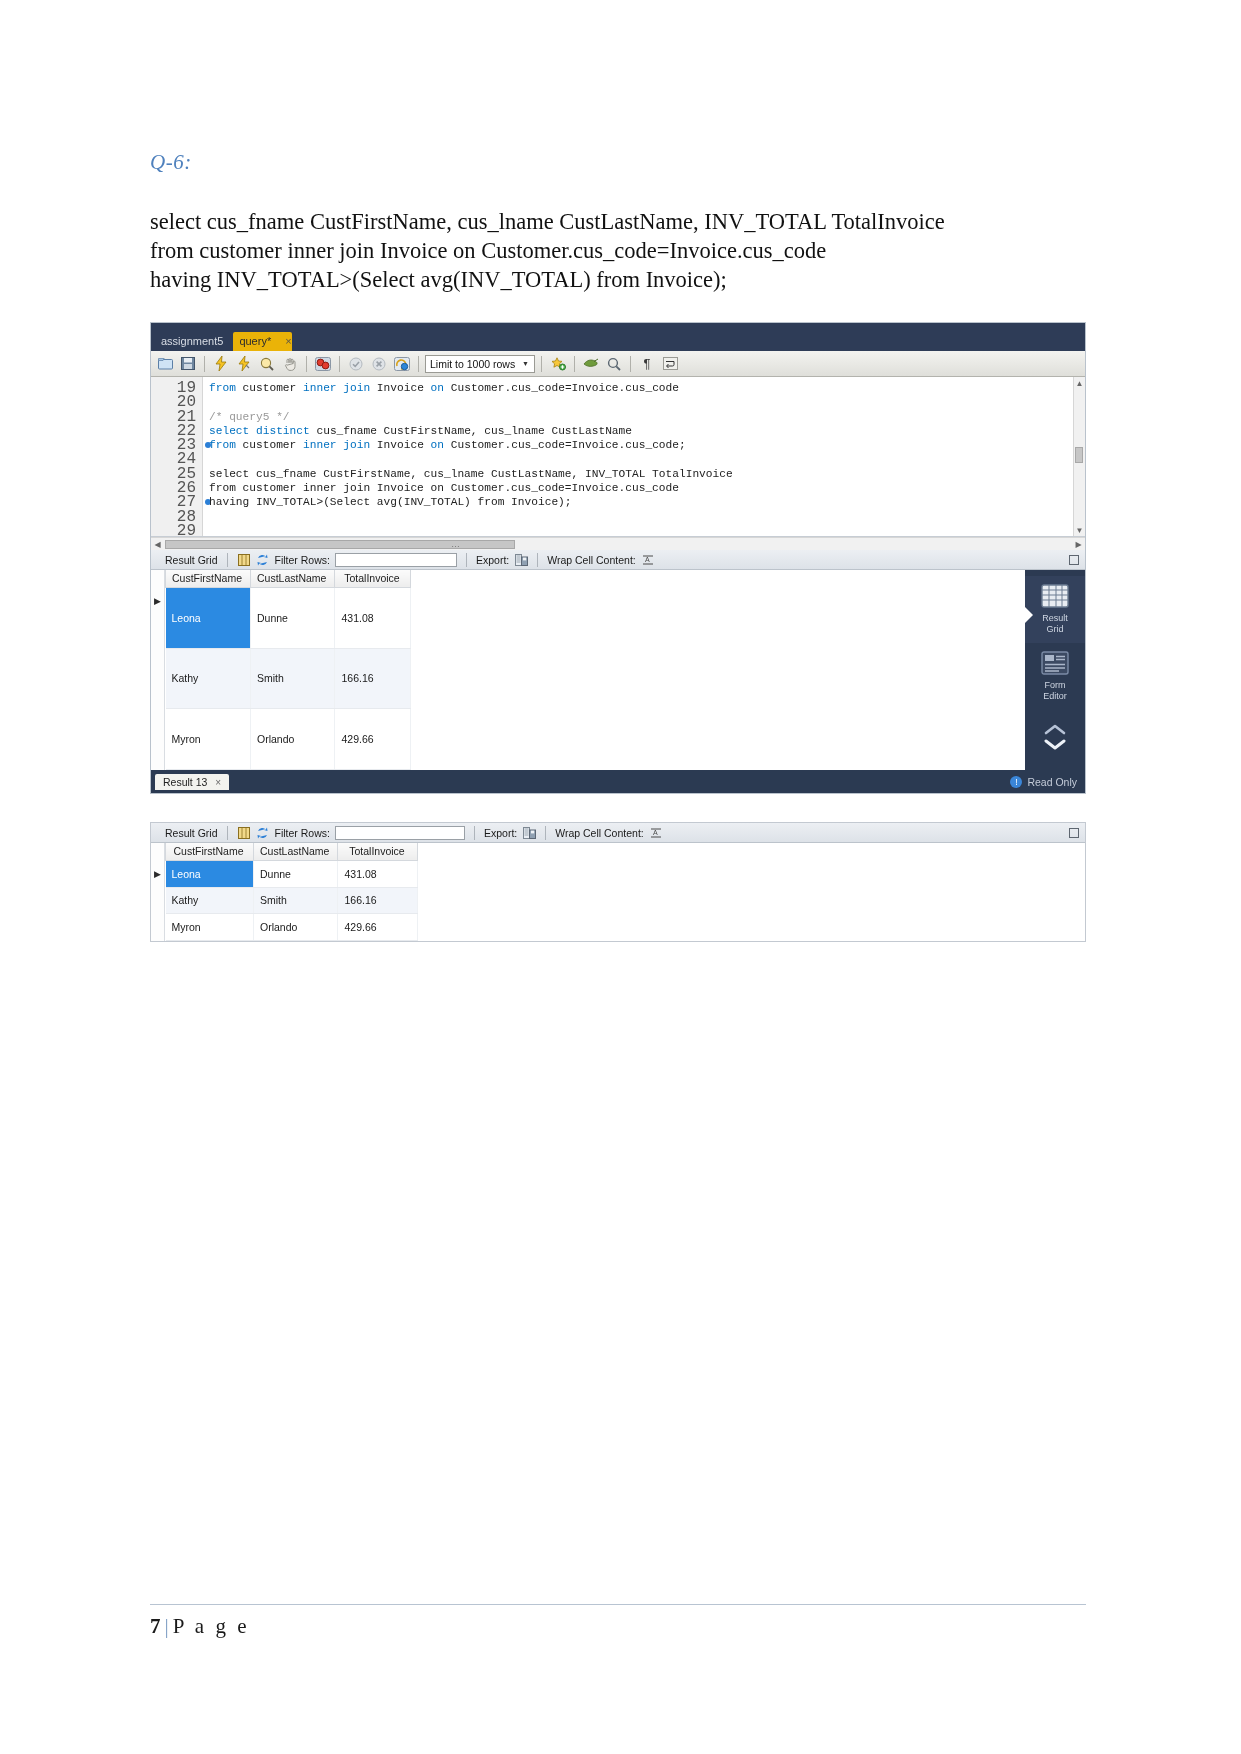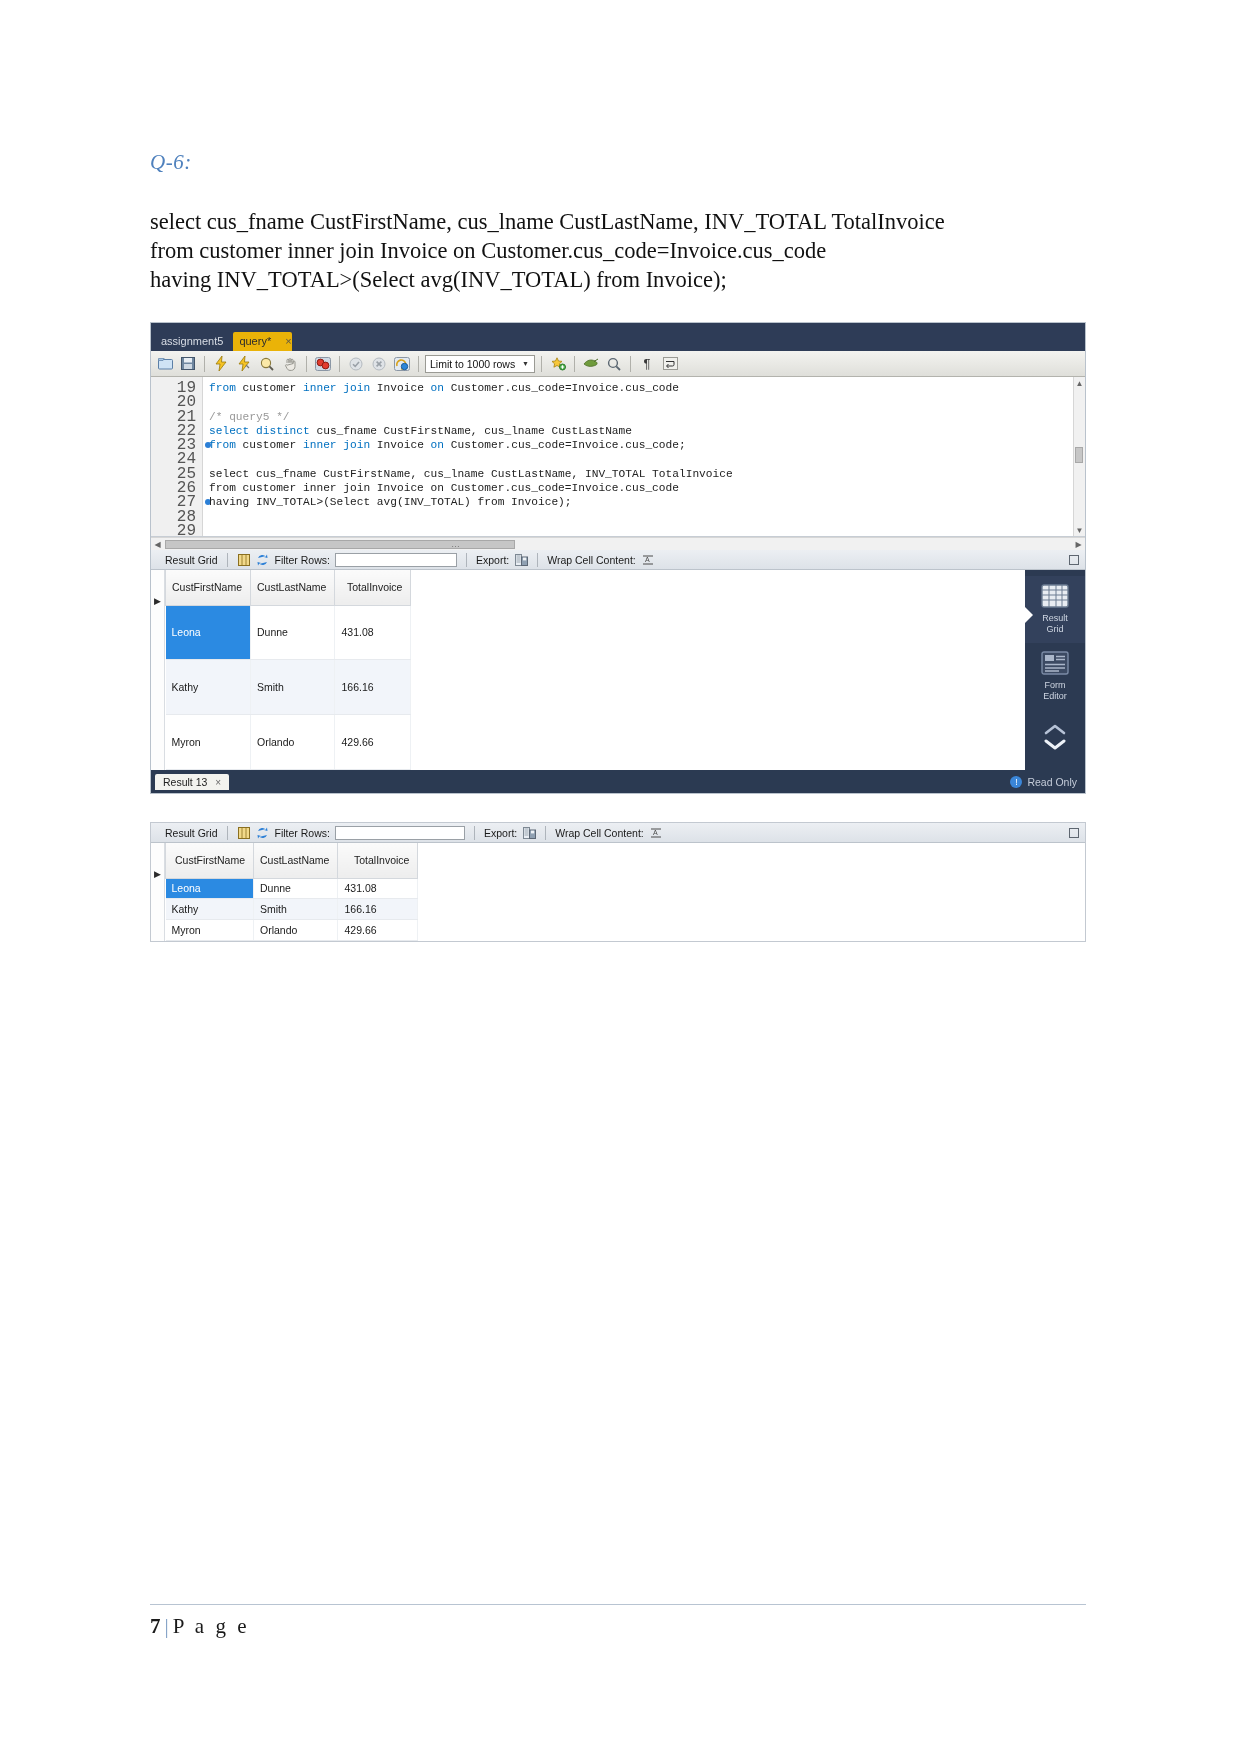--- a/index.html
+++ b/index.html
@@ -182,22 +182,22 @@
     font-family: "Liberation Sans", sans-serif;
     font-size: 10.5px;
   }
   table.grid th {
     background: linear-gradient(#fbfbfb,#ededed);
     border: 1px solid #d4d8dd;
     border-top: none;
     font-weight: normal;
     color: #222;
     padding: 2px 8px 3px 6px;
-    text-align: right;
-    height: 35px;
+    text-align: center;
+    height: 17px;
   }
   table.grid td {
     border-bottom: 1px solid #e7eaee;
     border-right: 1px solid #eef1f4;
     padding: 2px 8px 2px 6px;
     height: 19px;
     color: #1a1a1a;
     background: #ffffff;
   }
   table.grid tr.alt td { background: #f2f5fa; }

